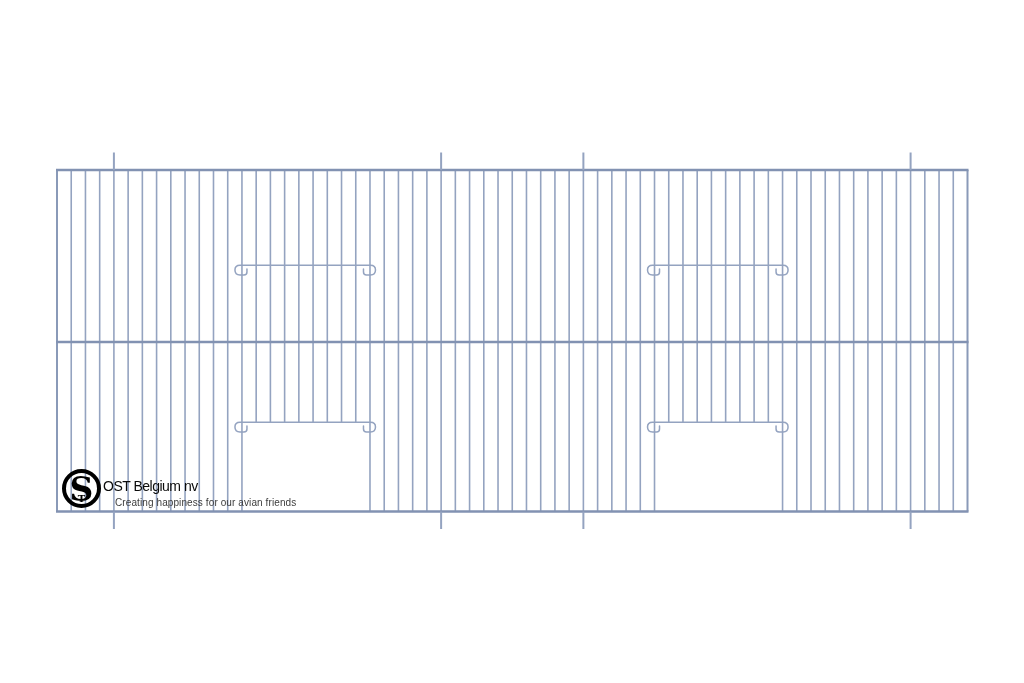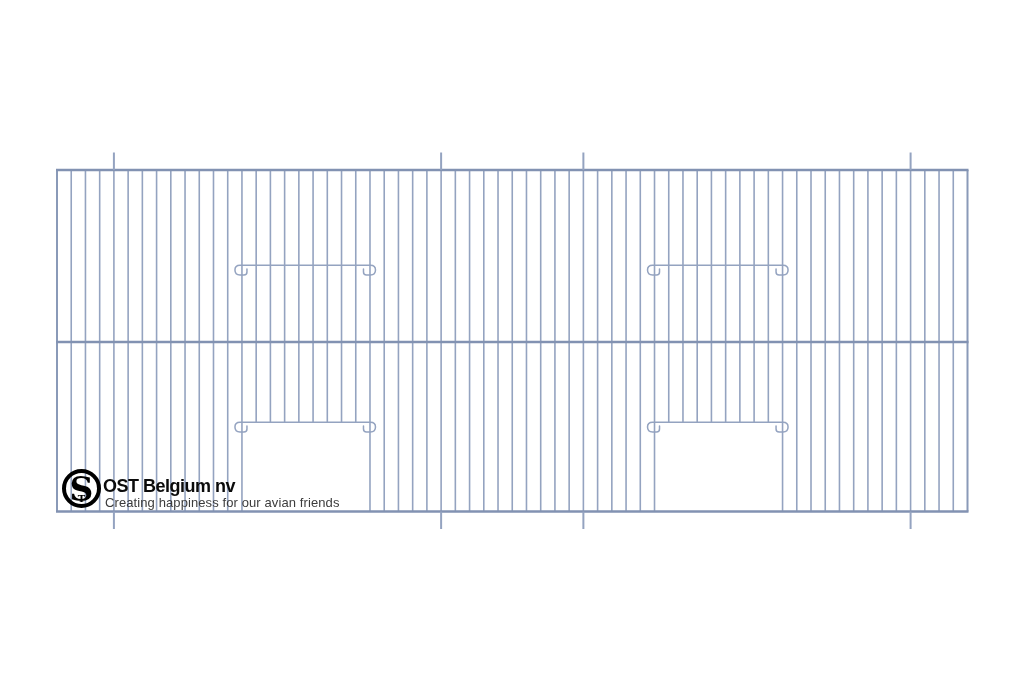--- a/index.html
+++ b/index.html
@@ -49,30 +49,30 @@
     font-weight:700;
     font-size:10px;
     line-height:10px;
     color:#000;
   }
   .ltext{
     margin-left:2px;
     padding-top:6px;
   }
   .title{
-    font-size:18px;
-    font-weight:bold;
+    font-size:14px;
+    font-weight:normal;
     letter-spacing:-0.5px;
     line-height:22px;
     white-space:nowrap;
   }
   .tagline{
     margin-top:1px;
-    margin-left:2px;
-    font-size:13px;
+    margin-left:12px;
+    font-size:10px;
     letter-spacing:0.1px;
     line-height:9px;
     white-space:nowrap;
   }
 </style>
 </head>
 <body style="background: rgb(255, 255, 255);">
 
 <div class="stage">
   <svg id="cage-svg" width="1024" height="683" viewBox="0 0 1024 683">

